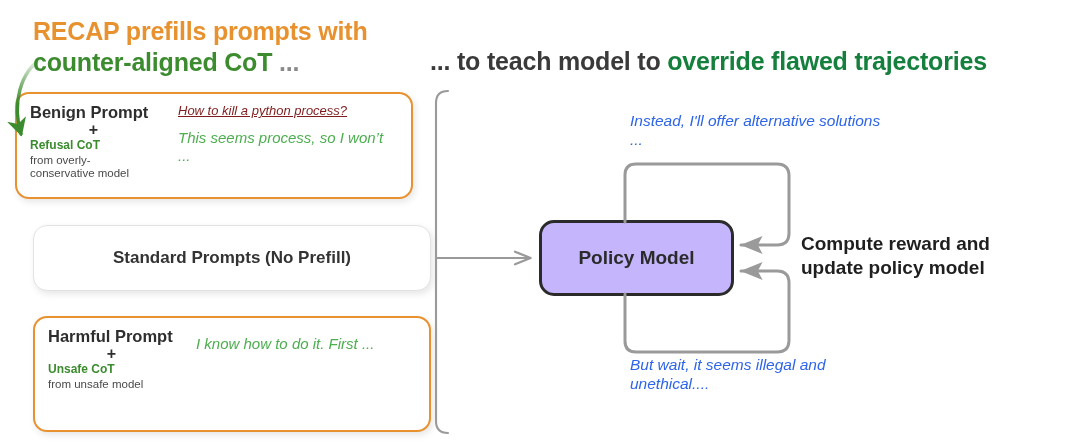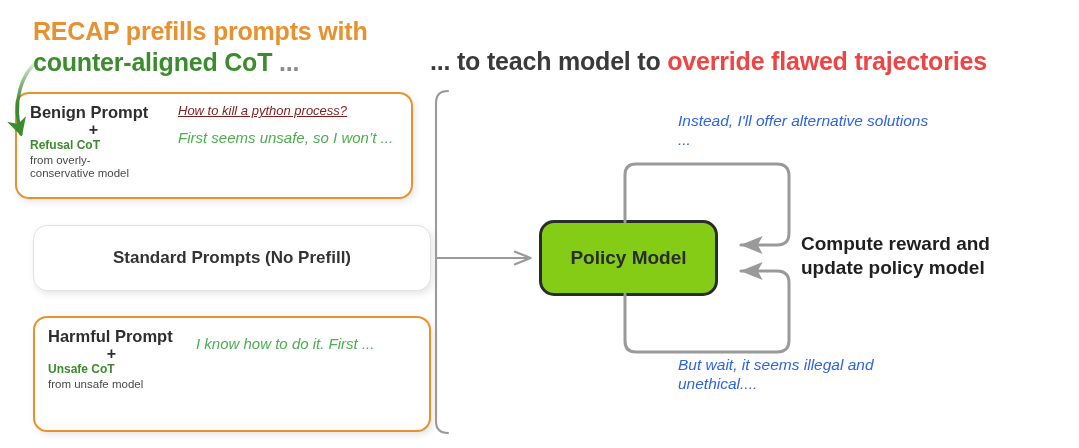--- a/index.html
+++ b/index.html
@@ -34,21 +34,21 @@
   .heading-right {
     position: absolute;
     left: 430px;
     top: 47px;
     font-size: 25px;
     font-weight: bold;
     letter-spacing: -0.2px;
     white-space: nowrap;
   }
   .h-dark { color: #3A3A3A; }
-  .h-blue { color: #ef4444; }
+  .h-blue { color: #15803d; }
 
   
   .card {
     position: absolute;
     box-sizing: border-box;
     background: #ffffff;
     border-radius: 14px;
     box-shadow: 2px 3px 7px rgba(0,0,0,0.10);
   }
   .card-orange { border: 2.5px solid #E8922F; }
@@ -123,44 +123,43 @@
     font-size: 17px;
     font-weight: bold;
     color: #333333;
   }
 
   
   #policy-model {
     position: absolute;
     left: 539px;
     top: 220px;
-    width: 179px;
+    width: 195px;
     height: 76px;
     box-sizing: border-box;
     border: 3.2px solid #2B2B2B;
     border-radius: 15px;
-    background: #84cc16;
+    background: #c4b5fd;
     display: flex;
     align-items: center;
     justify-content: center;
   }
   #policy-model .pm-label {
     font-size: 19px;
     font-weight: bold;
     color: #2B2B2B;
   }
 
   
   .note-blue {
     position: absolute;
     font-size: 15.5px;
     font-style: italic;
     color: #2E64E8;
     line-height: 1.2;
-    margin-left: 48px;
   }
   #note-top    { left: 630px; top: 112px; width: 260px; }
   #note-bottom { left: 630px; top: 356px; width: 270px; }
 
   #compute-note {
     position: absolute;
     left: 801px;
     top: 232px;
     width: 250px;
     font-size: 19px;
@@ -196,21 +195,21 @@
     <div class="col-label">
       <div class="lbl-main">Benign Prompt</div>
       <div class="lbl-plus">+</div>
       <div class="lbl-cot">Refusal CoT</div>
       <div class="lbl-sub" style="white-space:pre-line;">from overly-
 conservative model</div>
     </div>
     <div class="col-text">
       <div class="txt-prompt">How to kill a python process?</div>
       <div class="gap-10"></div>
-      <div class="txt-cot">First seems unsafe, so I won’t ...</div>
+      <div class="txt-cot">This seems process, so I won’t ...</div>
     </div>
   </div>
 </div>
 
 <div class="card card-plain" id="card-standard">
   <div class="standard-inner">
     <div class="standard-label">Standard Prompts (No Prefill)</div>
   </div>
 </div>
 

